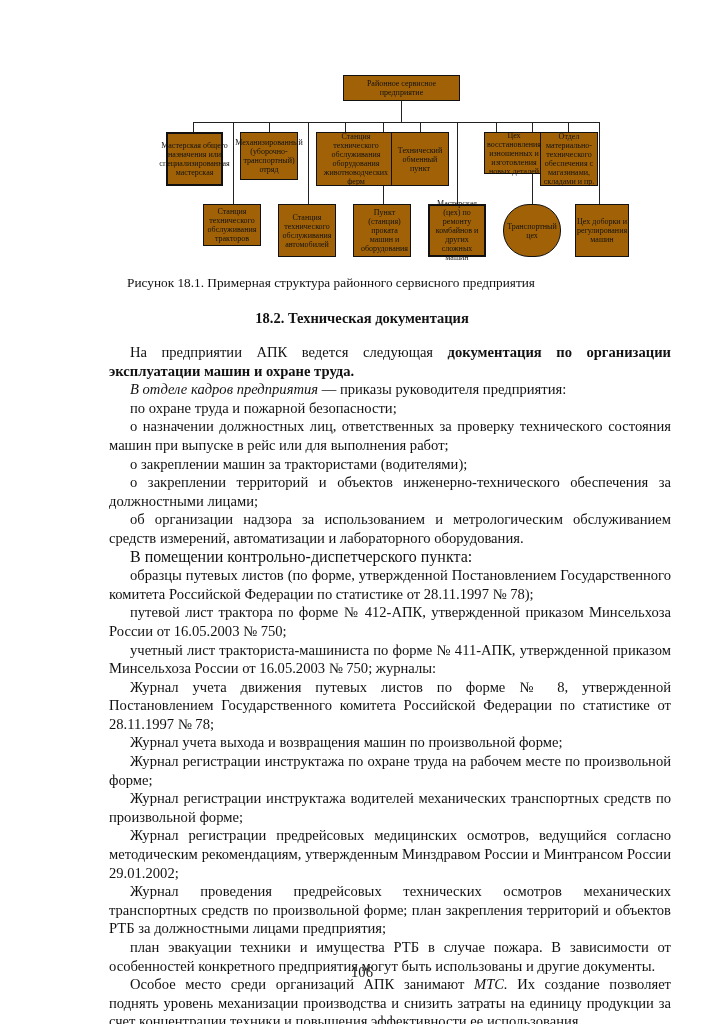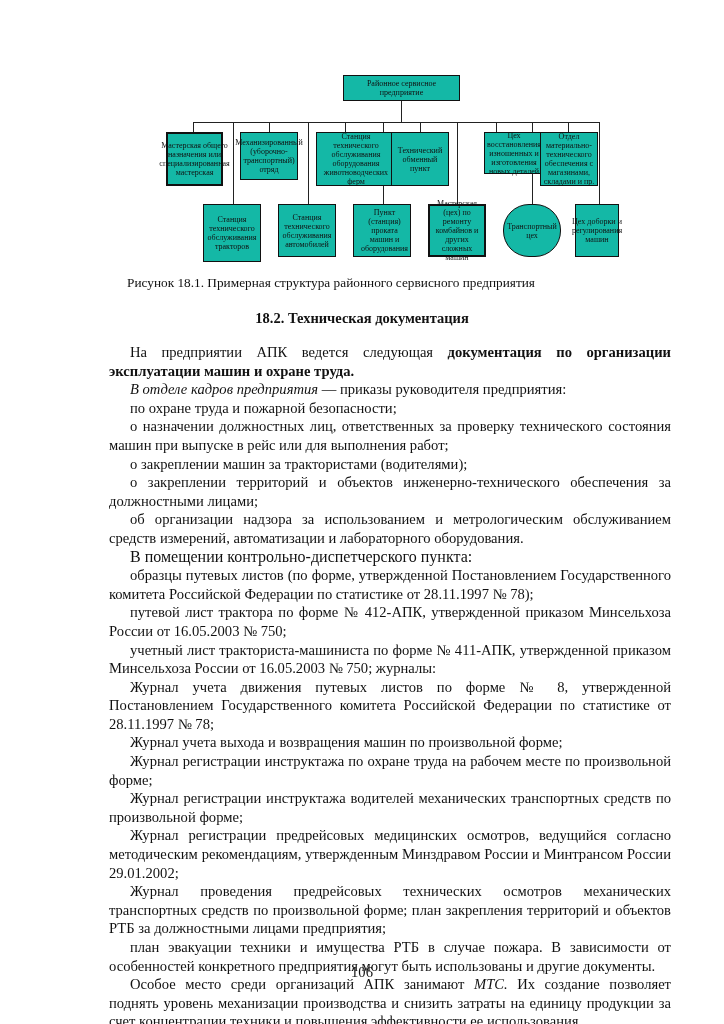--- a/index.html
+++ b/index.html
@@ -2,21 +2,21 @@
 <html><head>
   <meta charset="utf-8">
   <style>
     html, body { margin: 0; padding: 0; background: #ffffff; }
     body { width: 724px; height: 1024px; position: relative; overflow: hidden;
            font-family: "Liberation Serif", "DejaVu Serif", serif; color: #111; }
     .page { position: absolute; left: 0; top: 0; width: 724px; height: 1024px; }
 
     
     .diagram { position: absolute; left: 0; top: 0; width: 724px; height: 270px; }
-    .box { position: absolute; border: 1.6px solid #111; background: #14b8a6;
+    .box { position: absolute; border: 1.6px solid #111; background: #a16207;
            display: flex; align-items: center; justify-content: center; text-align: center;
            font-size: 8px; line-height: 9px; box-sizing: border-box; padding: 1px 2px; }
     .box.thick { border-width: 2px; }
     .line { position: absolute; background: #222; }
     .hline { height: 1.4px; }
     .vline { width: 1.4px; }
 
     
     .caption { position: absolute; left: 127px; top: 275px; font-size: 13.3px; white-space: nowrap; }
     .heading { position: absolute; left: 0; width: 724px; top: 310px; text-align: center;
@@ -67,36 +67,36 @@
     <div class="box" style="left:391px; top:132px; width:58px; height:54px;">
       <span>Технический обменный пункт</span>
     </div>
     <div class="box" style="left:466px; top:132px; width:60px; height:42px;margin-left:18px;">
       <span>Цех восстановления изношенных и изготовления новых деталей</span>
     </div>
     <div class="box" style="left:540px; top:132px; width:58px; height:54px;">
       <span>Отдел материально-технического обеспечения с магазинами, складами и пр.</span>
     </div>
 
-    <div class="box" style="left:203px; top:204px; width:58px; height:58px;">
+    <div class="box" style="left:203px; top:204px; width:58px; height:42px;">
       <span>Станция технического обслуживания тракторов</span>
     </div>
     <div class="box" style="left:278px; top:204px; width:58px; height:53px;">
       <span>Станция технического обслуживания автомобилей</span>
     </div>
     <div class="box" style="left:353px; top:204px; width:58px; height:53px;padding-left:7px;">
       <span>Пункт (станция) проката машин и оборудования</span>
     </div>
     <div class="box thick" style="left:428px; top:204px; width:58px; height:53px;">
       <span>Мастерская (цех) по ремонту комбайнов и других сложных машин</span>
     </div>
     <div class="box" style="left:503px; top:204px; width:58px; height:53px;border-radius:26px;">
       <span>Транспортный цех</span>
     </div>
-    <div class="box" style="left:575px; top:204px; width:44px; height:53px;">
+    <div class="box" style="left:575px; top:204px; width:54px; height:53px;">
       <span>Цех доборки и регулирования машин</span>
     </div>
   </div>
 
   <div class="caption">Рисунок 18.1. Примерная структура районного сервисного предприятия</div>
 
   <div class="heading">18.2. Техническая документация</div>
 
   <div class="body">
     <p class="p"><span>На предприятии АПК ведется следующая </span><span class="b">документация по организации эксплуатации машин и охране труда.</span></p>

